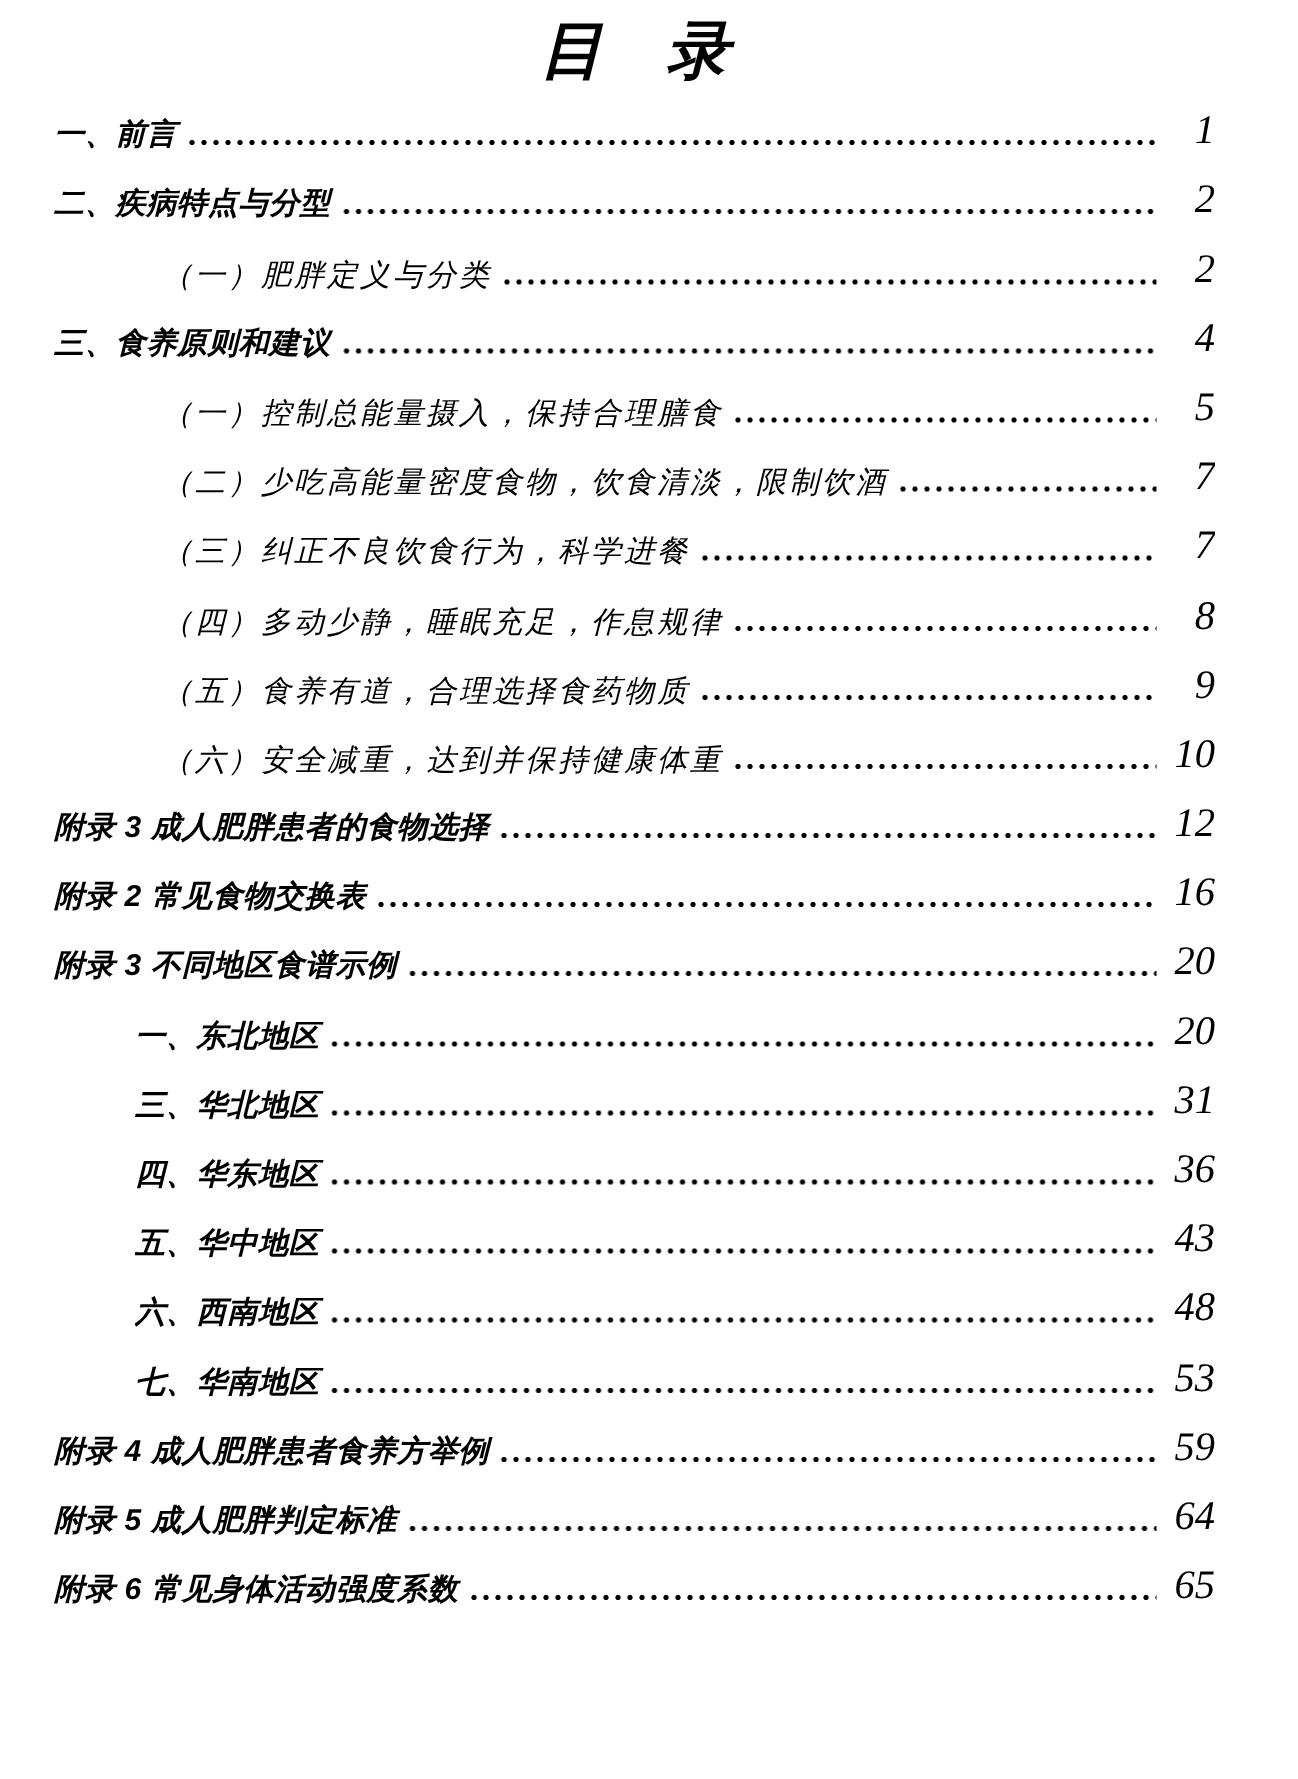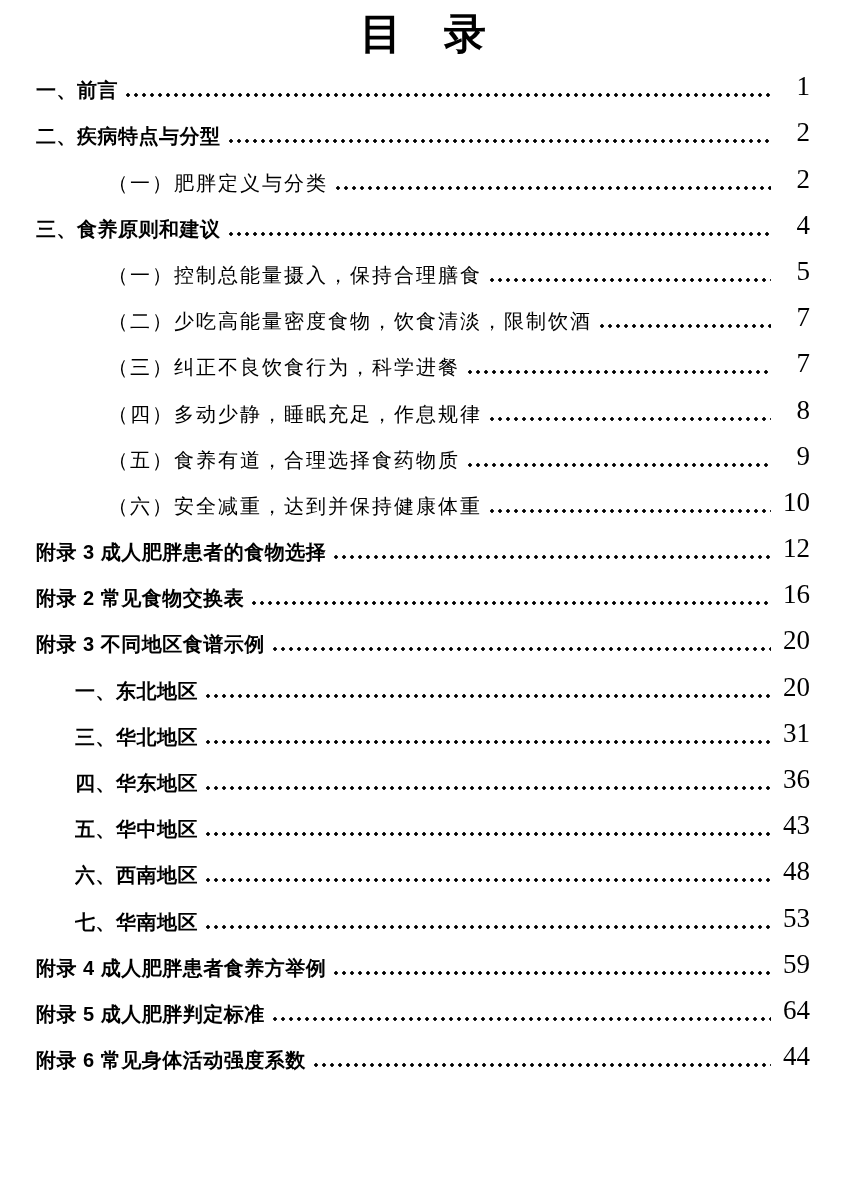--- a/index.html
+++ b/index.html
@@ -10,20 +10,21 @@
     height: 1186px;
     overflow: hidden;
   }
   .page {
     box-sizing: border-box;
     width: 865px;
     height: 1124px;
     padding: 6px 55px 0 36px;
     background: #ffffff;
     color: #000000;
+    font-style: italic;
   }
   .doc-title {
     height: 56px;
     line-height: 56px;
     text-align: center;
     font-family: "Liberation Sans", sans-serif;
     font-weight: bold;
     font-size: 42px;
     color: #000000;
   }
@@ -45,21 +46,21 @@
     line-height: 1;
     color: #000000;
   }
   
   .toc-row.h1 .toc-label {
     font-family: "Liberation Sans", sans-serif;
     font-weight: bold;
     letter-spacing: 0.5px;
   }
   
-  .toc-row.region { margin-left: 39px; }
+  .toc-row.region { margin-left: 54px; }
   .toc-row.region .toc-label {
     font-family: "Liberation Sans", sans-serif;
     font-weight: bold;
     letter-spacing: 0.5px;
   }
   
   .toc-row.sub { margin-left: 72px; }
   .toc-row.sub .toc-label {
     font-family: "DejaVu Serif", serif;
     font-weight: normal;
@@ -192,16 +193,16 @@
     <span class="page-num">59</span>
   </div>
       <div class="toc-row h1">
     <span class="toc-label">附录 5 成人肥胖判定标准</span>
     <span class="dot-leader"></span>
     <span class="page-num">64</span>
   </div>
       <div class="toc-row h1">
     <span class="toc-label">附录 6 常见身体活动强度系数</span>
     <span class="dot-leader"></span>
-    <span class="page-num">44</span>
+    <span class="page-num">65</span>
   </div>
     </div>
 </div>
 
 </body></html>

